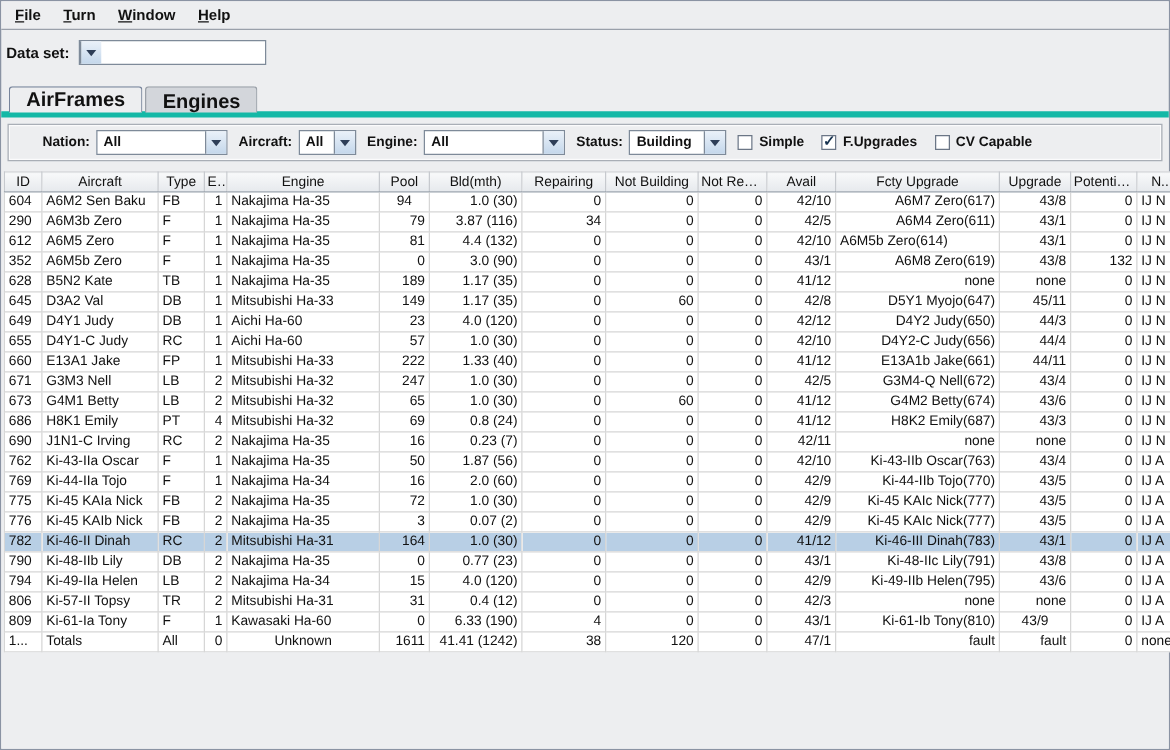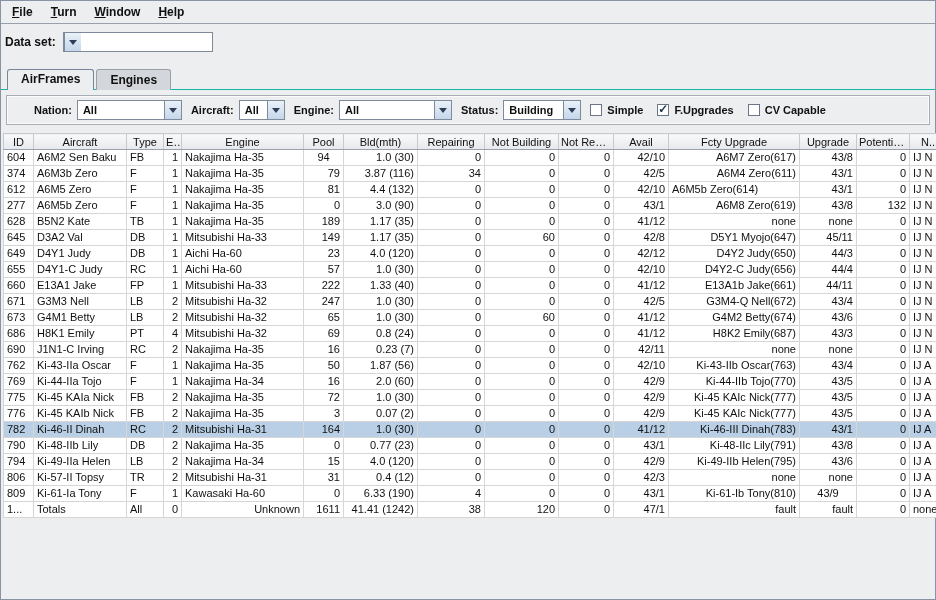--- a/index.html
+++ b/index.html
@@ -64,38 +64,38 @@
     width: 17px; flex: 0 0 17px;
     background: linear-gradient(#EAF1F9, #C4D7EB);
     border-left: 1px solid #7E8A99;
     display: flex; align-items: center; justify-content: center;
   }
   .arr { width: 0; height: 0; border-left: 4px solid transparent; border-right: 4px solid transparent; border-top: 5px solid #2E3E57; }
   
   .tabs-area { flex: 1; display: flex; flex-direction: column; margin-top: 8px; }
   .tabs { display: flex; padding-left: 6px; height: 21px; }
   .tab {
-    font-weight: bold; font-size: 12px;
+    font-weight: bold; font-size: 16px;
     padding: 3px 13px 0 13px;
     margin-right: 2px;
     border: 1px solid #9AA0A8;
     border-bottom: none;
     background: #D3D6DB;
     position: relative; top: 1px;
     border-radius: 3px 3px 0 0;
   }
   .tab.active {
     background: #EDEEF0;
     border-color: #77849B;
     z-index: 2;
     padding-top: 2px;
   }
   .tab-content {
     flex: 1;
-    border-top: 1px solid #14b8a6;
+    border-top: 5px solid #14b8a6;
     display: flex; flex-direction: column;
     background: #EDEEF0;
   }
   
   .filter-panel {
     margin: 5px 5px 0 5px;
     height: 30px; flex: 0 0 30px;
     border: 1px solid #A9AEB6;
     box-shadow: inset 1px 1px 0 #FBFBFC, inset -1px -1px 0 #FBFBFC;
     display: flex; align-items: center;
@@ -257,21 +257,21 @@
                 <td style="text-align: right;">0</td>
                 <td style="text-align: right;">0</td>
                 <td style="text-align: right;">0</td>
                 <td style="text-align: right;">42/10</td>
                 <td style="text-align: right;">A6M7 Zero(617)</td>
                 <td style="text-align: right;">43/8</td>
                 <td style="text-align: right;">0</td>
                 <td style="text-align: left;">IJ N</td>
               </tr>
               <tr>
-                <td style="text-align: left;">374</td>
+                <td style="text-align: left;">290</td>
                 <td style="text-align: left;">A6M3b Zero</td>
                 <td style="text-align: left;">F</td>
                 <td style="text-align: right;">1</td>
                 <td style="text-align: left;">Nakajima Ha-35</td>
                 <td style="text-align: right;">79</td>
                 <td style="text-align: right;">3.87 (116)</td>
                 <td style="text-align: right;">34</td>
                 <td style="text-align: right;">0</td>
                 <td style="text-align: right;">0</td>
                 <td style="text-align: right;">42/5</td>
@@ -291,21 +291,21 @@
                 <td style="text-align: right;">0</td>
                 <td style="text-align: right;">0</td>
                 <td style="text-align: right;">0</td>
                 <td style="text-align: right;">42/10</td>
                 <td style="">A6M5b Zero(614)</td>
                 <td style="text-align: right;">43/1</td>
                 <td style="text-align: right;">0</td>
                 <td style="text-align: left;">IJ N</td>
               </tr>
               <tr>
-                <td style="text-align: left;">277</td>
+                <td style="text-align: left;">352</td>
                 <td style="text-align: left;">A6M5b Zero</td>
                 <td style="text-align: left;">F</td>
                 <td style="text-align: right;">1</td>
                 <td style="text-align: left;">Nakajima Ha-35</td>
                 <td style="text-align: right;">0</td>
                 <td style="text-align: right;">3.0 (90)</td>
                 <td style="text-align: right;">0</td>
                 <td style="text-align: right;">0</td>
                 <td style="text-align: right;">0</td>
                 <td style="text-align: right;">43/1</td>
@@ -618,21 +618,21 @@
                 <td style="text-align: right;">Ki-61-Ib Tony(810)</td>
                 <td style="text-align: center;">43/9</td>
                 <td style="text-align: right;">0</td>
                 <td style="text-align: left;">IJ A</td>
               </tr>
               <tr>
                 <td style="text-align: left;">1...</td>
                 <td style="text-align: left;">Totals</td>
                 <td style="text-align: left;">All</td>
                 <td style="text-align: right;">0</td>
-                <td style="text-align: right;">Unknown</td>
+                <td style="text-align: center;">Unknown</td>
                 <td style="text-align: right;">1611</td>
                 <td style="text-align: right;">41.41 (1242)</td>
                 <td style="text-align: right;">38</td>
                 <td style="text-align: right;">120</td>
                 <td style="text-align: right;">0</td>
                 <td style="text-align: right;">47/1</td>
                 <td style="text-align: right;">fault</td>
                 <td style="text-align: right;">fault</td>
                 <td style="text-align: right;">0</td>
                 <td style="text-align: left;">none</td>

